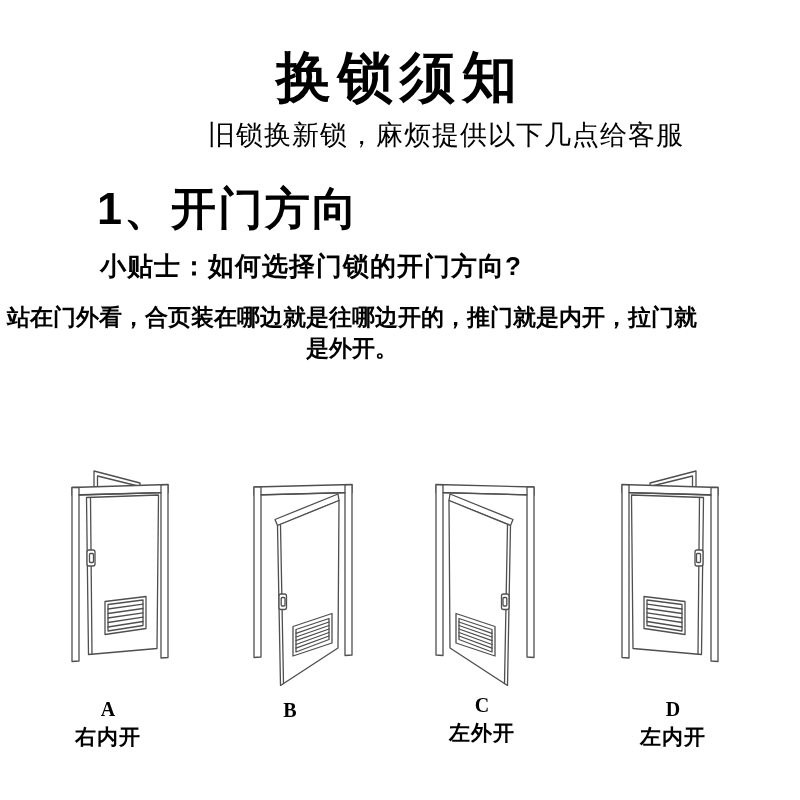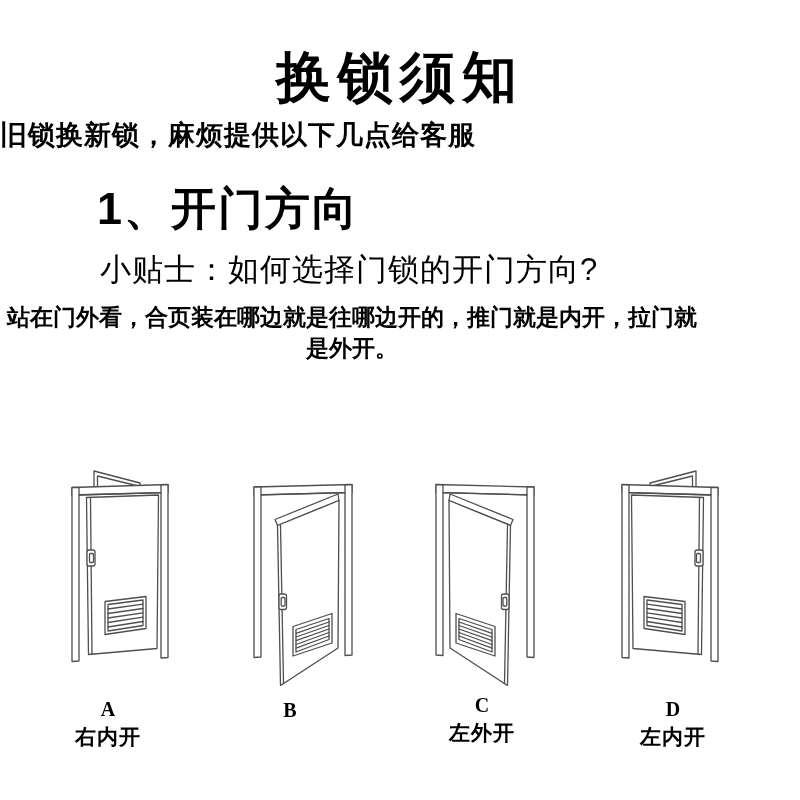--- a/index.html
+++ b/index.html
@@ -7,30 +7,30 @@
     position:relative;width:800px;height:800px;margin:16px auto;
     background:#ffffff;overflow:hidden;color:#000;
     font-family:"Liberation Sans","DejaVu Sans",sans-serif;
   }
   .abs{position:absolute;}
   .page-title{
     top:33px;left:0;width:800px;text-align:center;
     font-size:55px;font-weight:900;letter-spacing:7px;line-height:1.05;
   }
   .page-subtitle{
-    top:101px;left:0;width:684px;text-align:left;
-    font-size:27px;font-weight:700;letter-spacing:1px;
+    top:101px;left:0;width:684px;text-align:right;
+    font-size:27px;font-weight:400;letter-spacing:1px;
   }
   .section-heading{
     top:163px;left:97px;
     font-size:45px;font-weight:900;letter-spacing:2px;
   }
   .tip-line{
     top:233px;left:100px;
-    font-size:31px;font-weight:400;letter-spacing:1px;
+    font-size:26px;font-weight:700;letter-spacing:1px;
   }
   .intro-line{
     top:286px;left:0;width:704px;text-align:center;
     font-size:23px;font-weight:900;
   }
   .options{
     top:318px;left:0;width:800px;text-align:center;
   }
   .options p{
     margin:0;font-size:22px;font-weight:900;line-height:29px;letter-spacing:0.5px;

